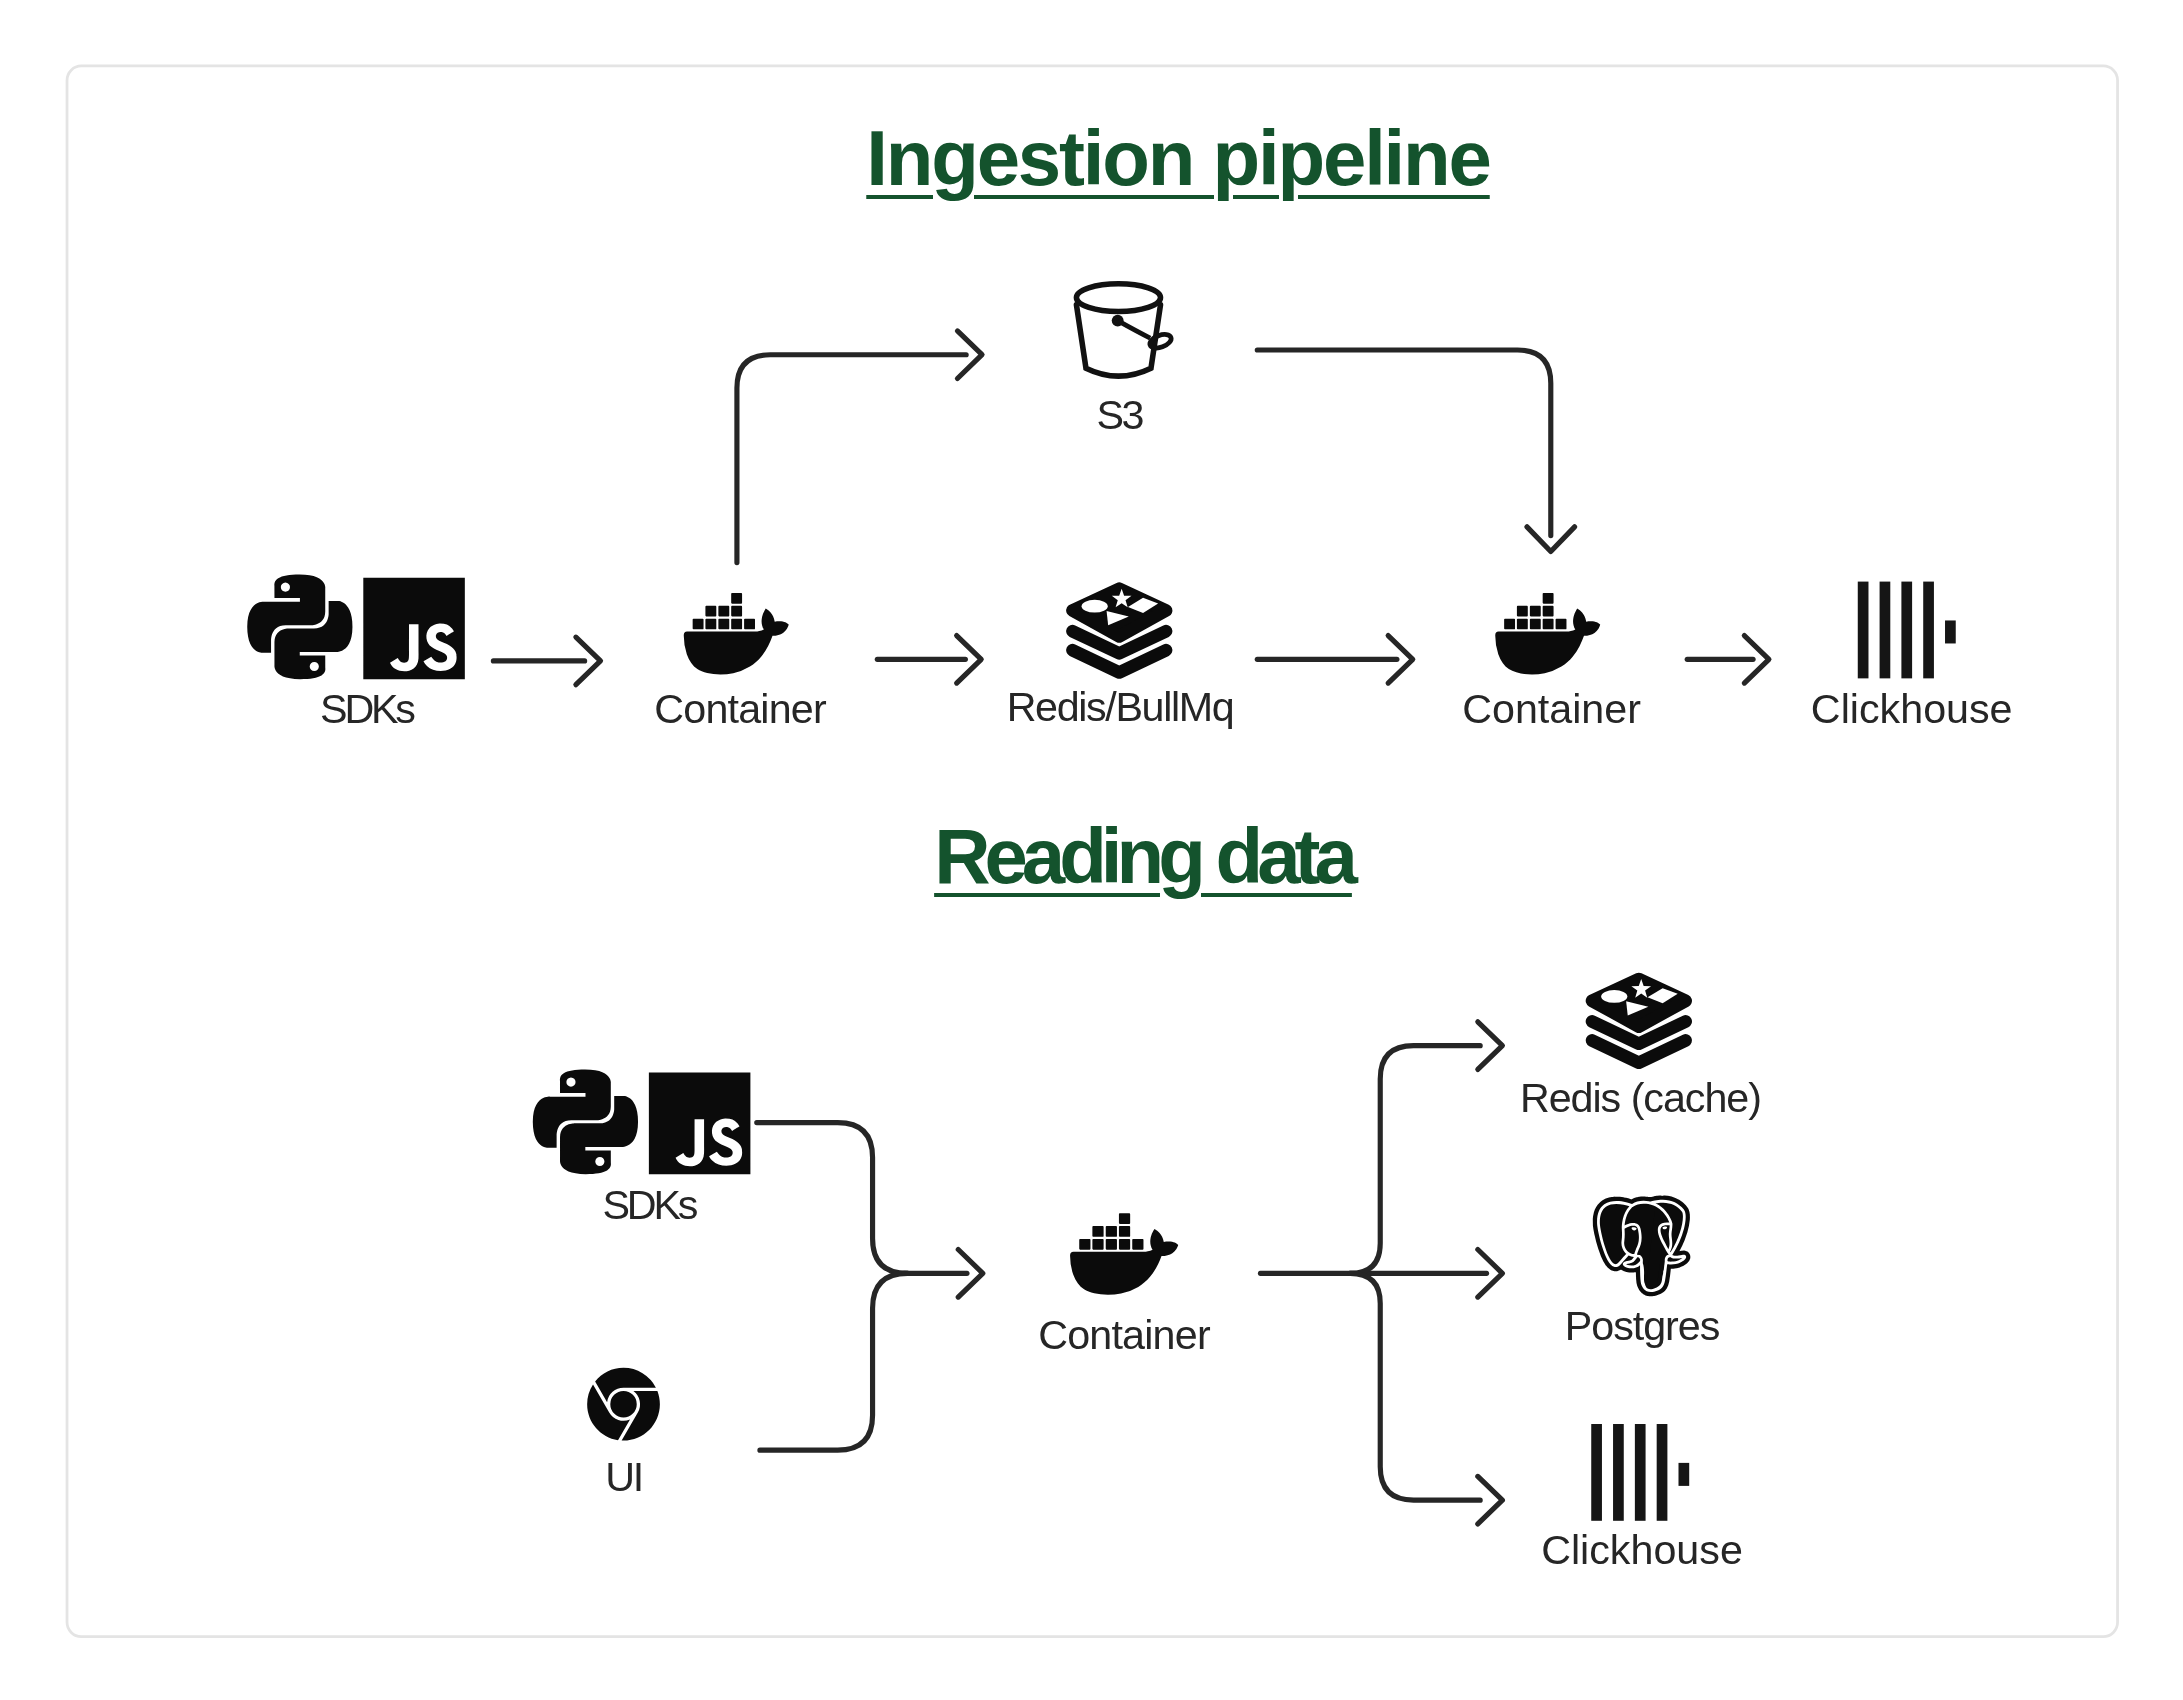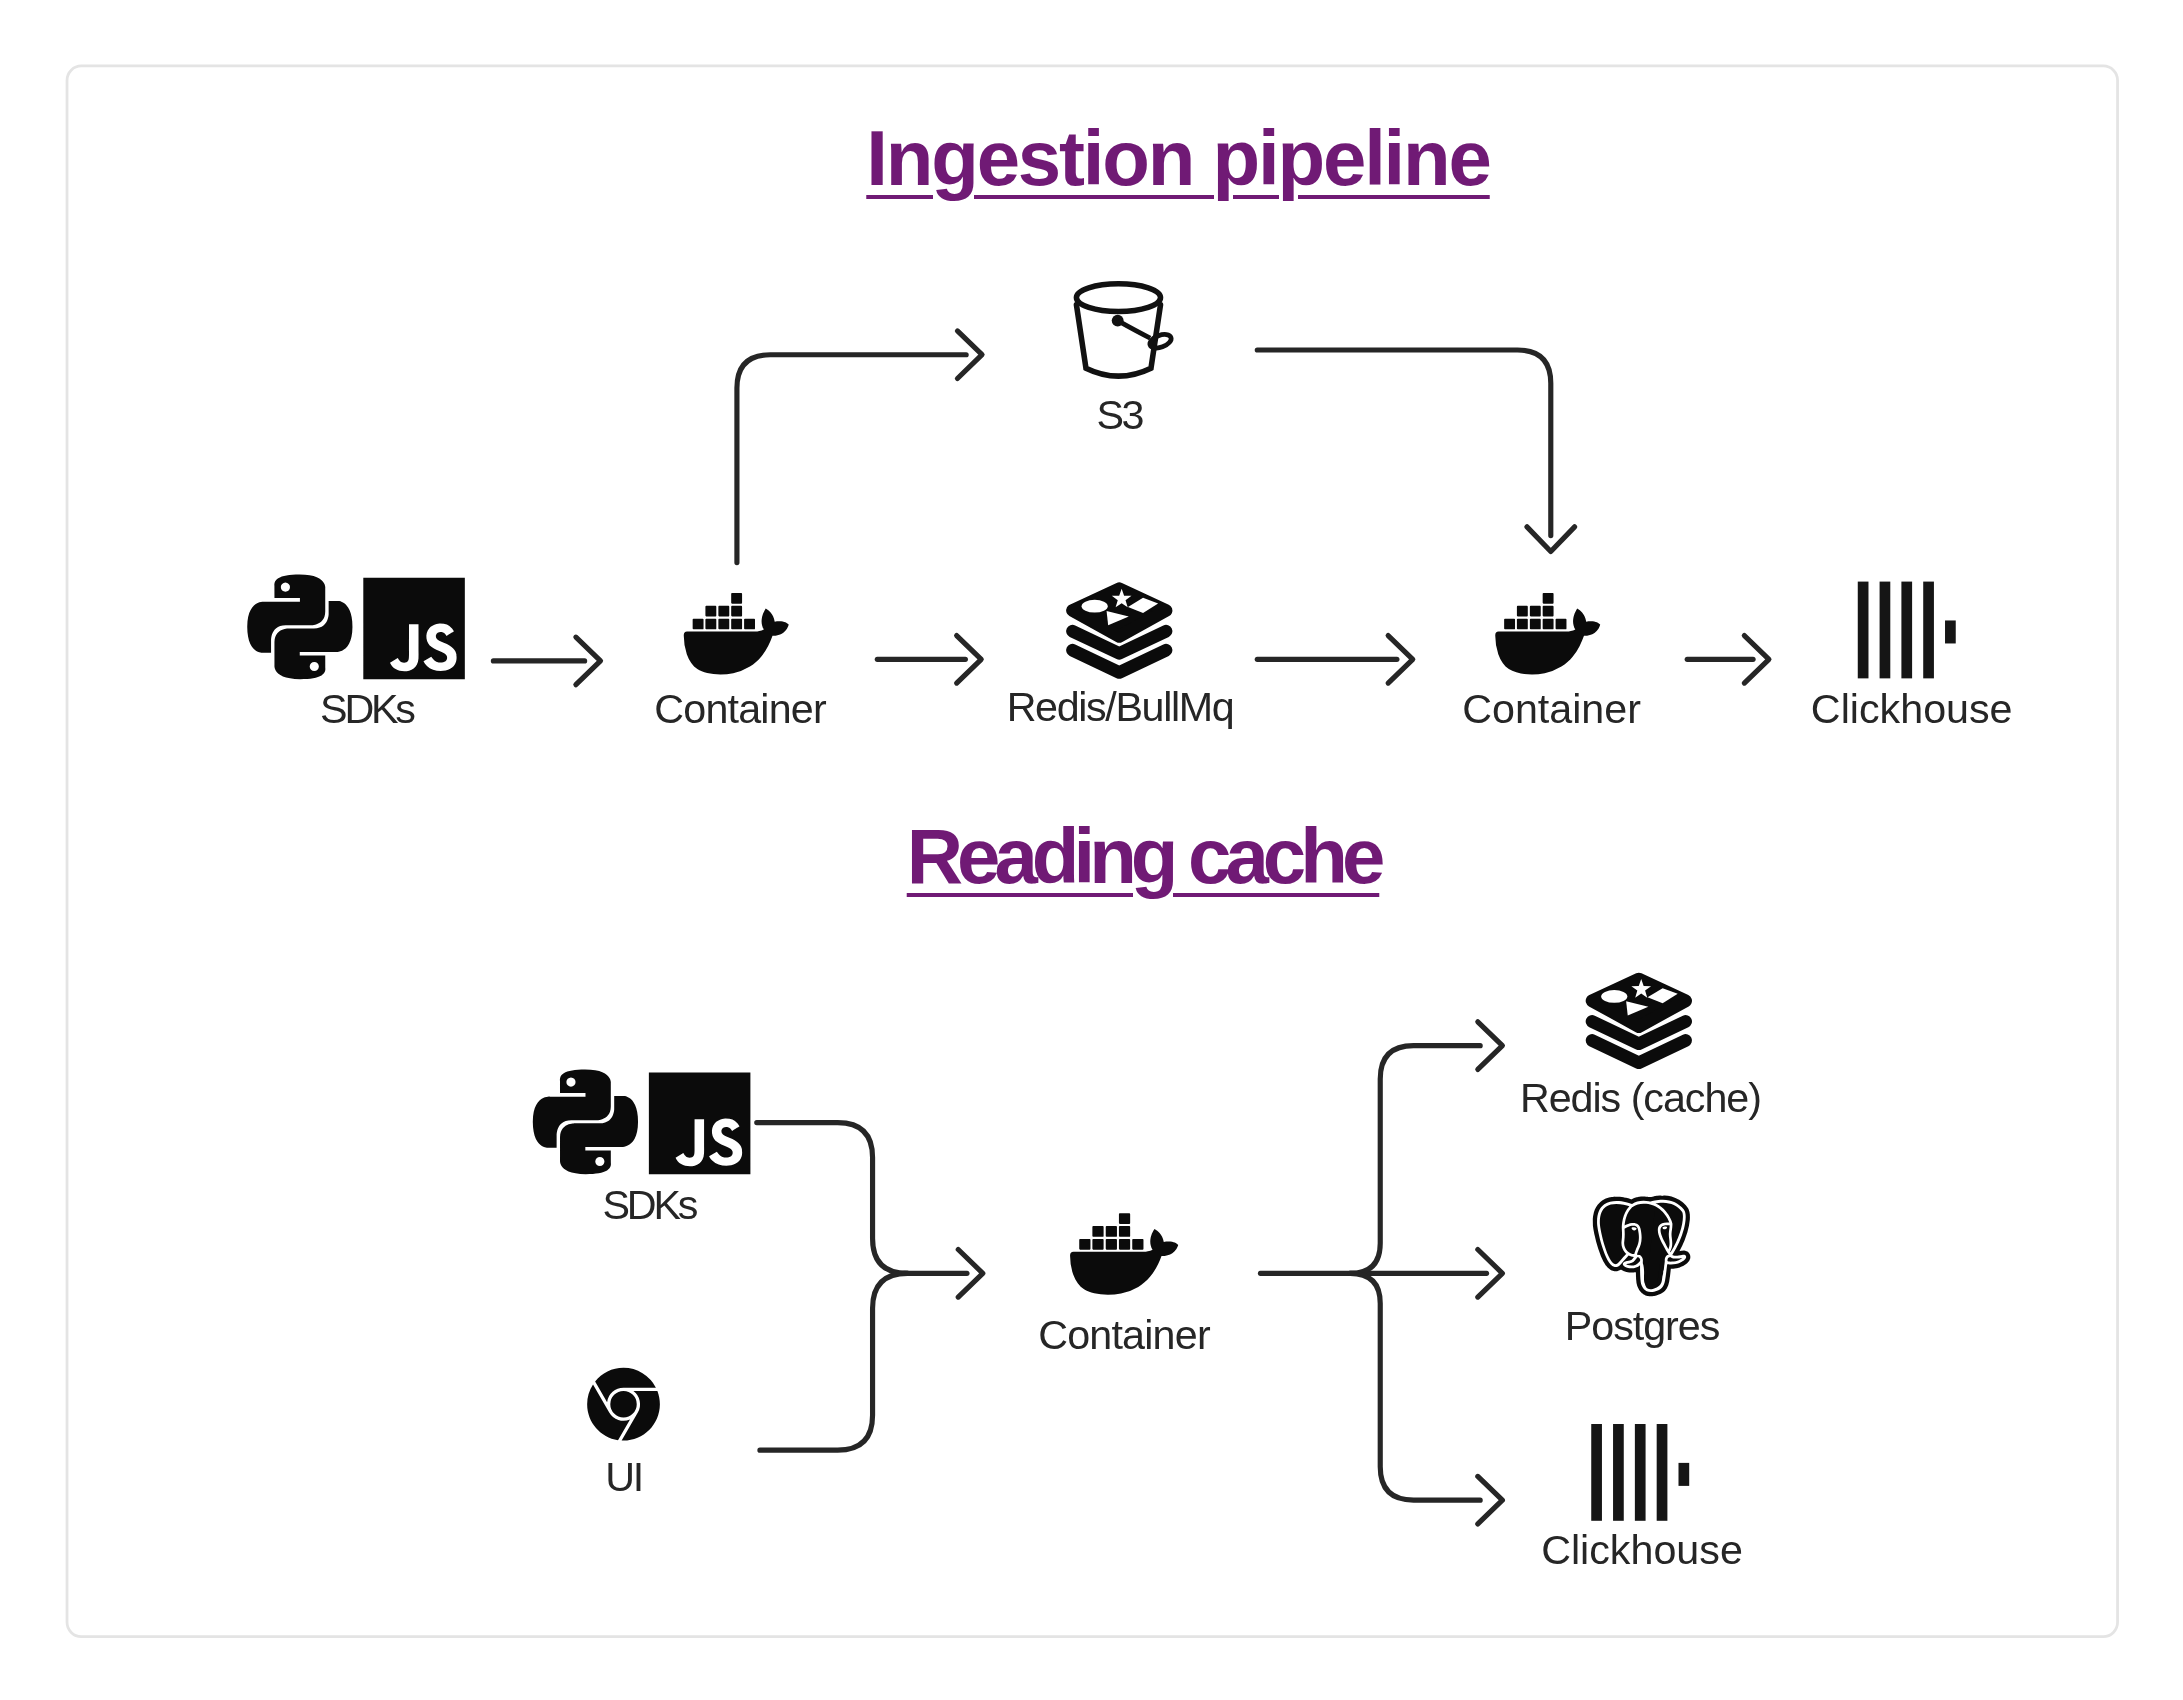--- a/index.html
+++ b/index.html
@@ -1,15 +1,15 @@
 <!DOCTYPE html>
 <html style="font-size:12.7px"><head><meta charset="utf-8">
 <style>
 html,body { margin:0; padding:0; background:#fff; width:2183px; height:1701px; overflow:hidden; }
-.t { position:absolute; font-family:"Liberation Sans", sans-serif; font-weight:bold; color:#701a75;
+.t { position:absolute; font-family:"Liberation Sans", sans-serif; font-weight:bold; color:#14532d;
      text-decoration:underline; text-decoration-thickness:4.4px; text-underline-offset:9.5px;
      white-space:nowrap; transform:translateX(-50%); line-height:1; }
 </style></head>
 <body>
 <svg width="2183" height="1701" viewBox="0 0 2752 2144" style="position:absolute;left:0;top:0" xmlns="http://www.w3.org/2000/svg">
 <rect x="0" y="0" width="2752" height="2144" fill="#ffffff"></rect>
 <rect x="84.5" y="83" width="2585" height="1980" rx="18" fill="#fff" stroke="#e4e4e4" stroke-width="3.5"></rect>
 <g transform="translate(312,724) scale(5.5)">
       <path d="M14.25.18l.9.2.73.26.59.3.45.32.34.34.25.34.16.33.1.3.04.26.02.2-.01.13V8.5l-.05.63-.13.55-.21.46-.26.38-.3.31-.33.25-.35.19-.35.14-.33.1-.3.07-.26.04-.21.02H8.77l-.69.05-.59.14-.5.22-.41.27-.33.32-.27.35-.2.36-.15.37-.1.35-.07.32-.04.27-.02.21v3.06H3.17l-.21-.03-.28-.07-.32-.12-.35-.18-.36-.26-.36-.36-.35-.46-.32-.59-.28-.73-.21-.88-.14-1.05-.05-1.23.06-1.22.16-1.04.24-.87.32-.71.36-.57.4-.44.42-.33.42-.24.4-.16.36-.1.32-.05.24-.01h.16l.06.01h8.16v-.83H6.18l-.01-2.75-.02-.37.05-.34.11-.31.17-.28.25-.26.31-.23.38-.2.44-.18.51-.15.58-.12.64-.1.71-.06.77-.04.84-.02 1.27.05zm-6.3 1.98l-.23.33-.08.41.08.41.23.34.33.22.41.09.41-.09.33-.22.23-.34.08-.41-.08-.41-.23-.33-.33-.22-.41-.09-.41.09zm13.09 3.95l.28.06.32.12.35.18.36.27.36.35.35.47.32.59.28.73.21.88.14 1.04.05 1.23-.06 1.23-.16 1.04-.24.86-.32.71-.36.57-.4.45-.42.33-.42.24-.4.16-.36.09-.32.05-.24.02-.16-.01h-8.22v.82h5.84l.01 2.76.02.36-.05.34-.11.31-.17.29-.25.25-.31.24-.38.2-.44.17-.51.15-.58.13-.64.09-.71.07-.77.04-.84.01-1.27-.04-1.07-.14-.9-.2-.73-.25-.59-.3-.45-.33-.34-.34-.25-.34-.16-.33-.1-.3-.04-.25-.02-.2.01-.13v-5.34l.05-.64.13-.54.21-.46.26-.38.3-.32.33-.24.35-.2.35-.14.33-.1.3-.06.26-.04.21-.02.13-.01h5.84l.69-.05.59-.14.5-.21.41-.28.33-.32.27-.35.2-.36.15-.36.1-.35.07-.32.04-.28.02-.21V6.07h2.09l.14.01zm-6.47 14.25l-.23.33-.08.41.08.41.23.33.33.23.41.08.41-.08.33-.23.23-.33.08-.41-.08-.41-.23-.33-.33-.23-.41-.08-.41.08z" fill="#0b0b0b"></path>
     </g>
@@ -102,13 +102,13 @@
 <path d="M1140,1605 H1219" fill="none" stroke="#262626" stroke-width="6.5" stroke-linecap="round"></path>
     <path d="M1208,1575 L1239,1605 L1208,1635" fill="none" stroke="#262626" stroke-width="6.5" stroke-linecap="round" stroke-linejoin="round"></path>
 <path d="M1589,1605 H1874" fill="none" stroke="#262626" stroke-width="6.5" stroke-linecap="round"></path>
     <path d="M1863,1575 L1894,1605 L1863,1635" fill="none" stroke="#262626" stroke-width="6.5" stroke-linecap="round" stroke-linejoin="round"></path>
 <path d="M1702,1605 Q1740,1605 1740,1567 V1360 Q1740,1318 1782,1318 H1866" fill="none" stroke="#262626" stroke-width="6.5" stroke-linecap="round"></path>
     <path d="M1863,1288 L1894,1318 L1863,1348" fill="none" stroke="#262626" stroke-width="6.5" stroke-linecap="round" stroke-linejoin="round"></path>
 <path d="M1702,1605 Q1740,1605 1740,1643 V1849 Q1740,1891 1782,1891 H1866" fill="none" stroke="#262626" stroke-width="6.5" stroke-linecap="round"></path>
     <path d="M1863,1861 L1894,1891 L1863,1921" fill="none" stroke="#262626" stroke-width="6.5" stroke-linecap="round" stroke-linejoin="round"></path>
 </svg>
 <div class="t" style="left:1178px; top:119px; font-size:78px; letter-spacing:-2.2px;">Ingestion pipeline</div>
-<div class="t" style="left:1143px; top:817px; font-size:78px; letter-spacing:-6px;">Reading cache</div>
+<div class="t" style="left:1143px; top:817px; font-size:78px; letter-spacing:-6px;">Reading data</div>
 
 </body></html>

